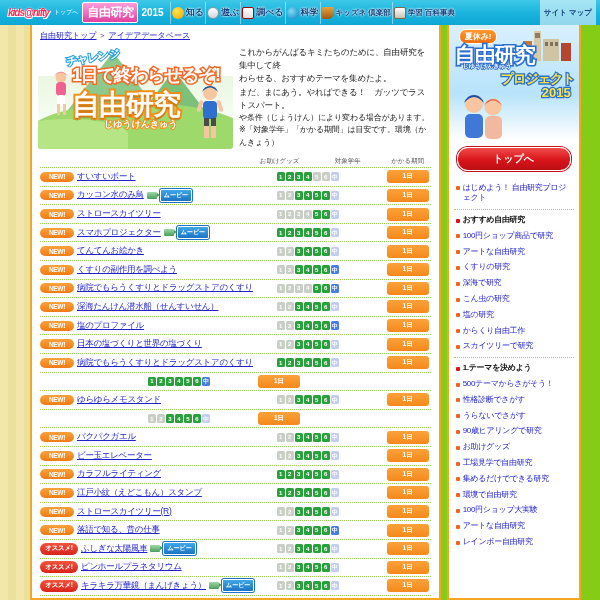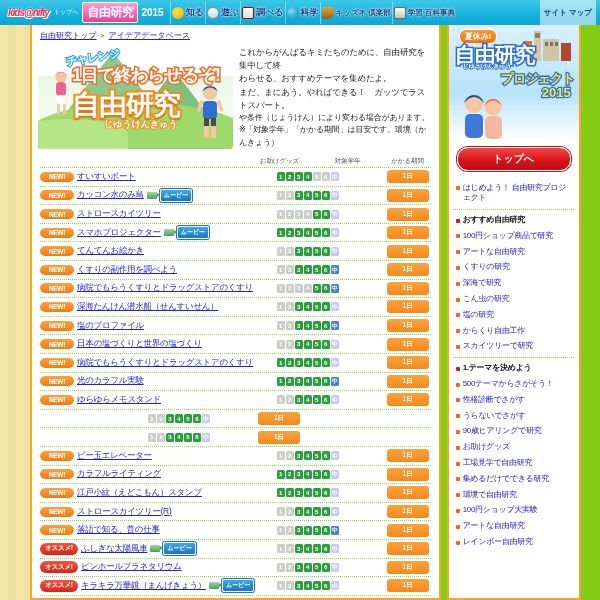--- a/index.html
+++ b/index.html
@@ -641,24 +641,20 @@
                 <span class="g on">4</span>
                 <span class="g on">5</span>
                 <span class="g on">6</span>
                 <span class="g jh-off">中</span>
               </div>
               <div class="cell-term">
                 <span class="term-pill">1日</span>
               </div>
             </div>
             <div class="row">
-              <div class="row-title">
-                <span class="tag new">NEW!</span>
-                <span class="ttl">光のカラフル実験</span>
-              </div>
               <div class="cell-goods"></div>
               <div class="cell-grade">
                 <span class="g on">1</span>
                 <span class="g on">2</span>
                 <span class="g on">3</span>
                 <span class="g on">4</span>
                 <span class="g on">5</span>
                 <span class="g on">6</span>
                 <span class="g jh-on">中</span>
               </div>
@@ -694,20 +690,24 @@
                 <span class="g on">4</span>
                 <span class="g on">5</span>
                 <span class="g on">6</span>
                 <span class="g jh-off">中</span>
               </div>
               <div class="cell-term">
                 <span class="term-pill">1日</span>
               </div>
             </div>
             <div class="row">
+              <div class="row-title">
+                <span class="tag new">NEW!</span>
+                <span class="ttl">パクパクガエル</span>
+              </div>
               <div class="cell-goods"></div>
               <div class="cell-grade">
                 <span class="g off">1</span>
                 <span class="g off">2</span>
                 <span class="g on">3</span>
                 <span class="g on">4</span>
                 <span class="g on">5</span>
                 <span class="g on">6</span>
                 <span class="g jh-off">中</span>
               </div>

